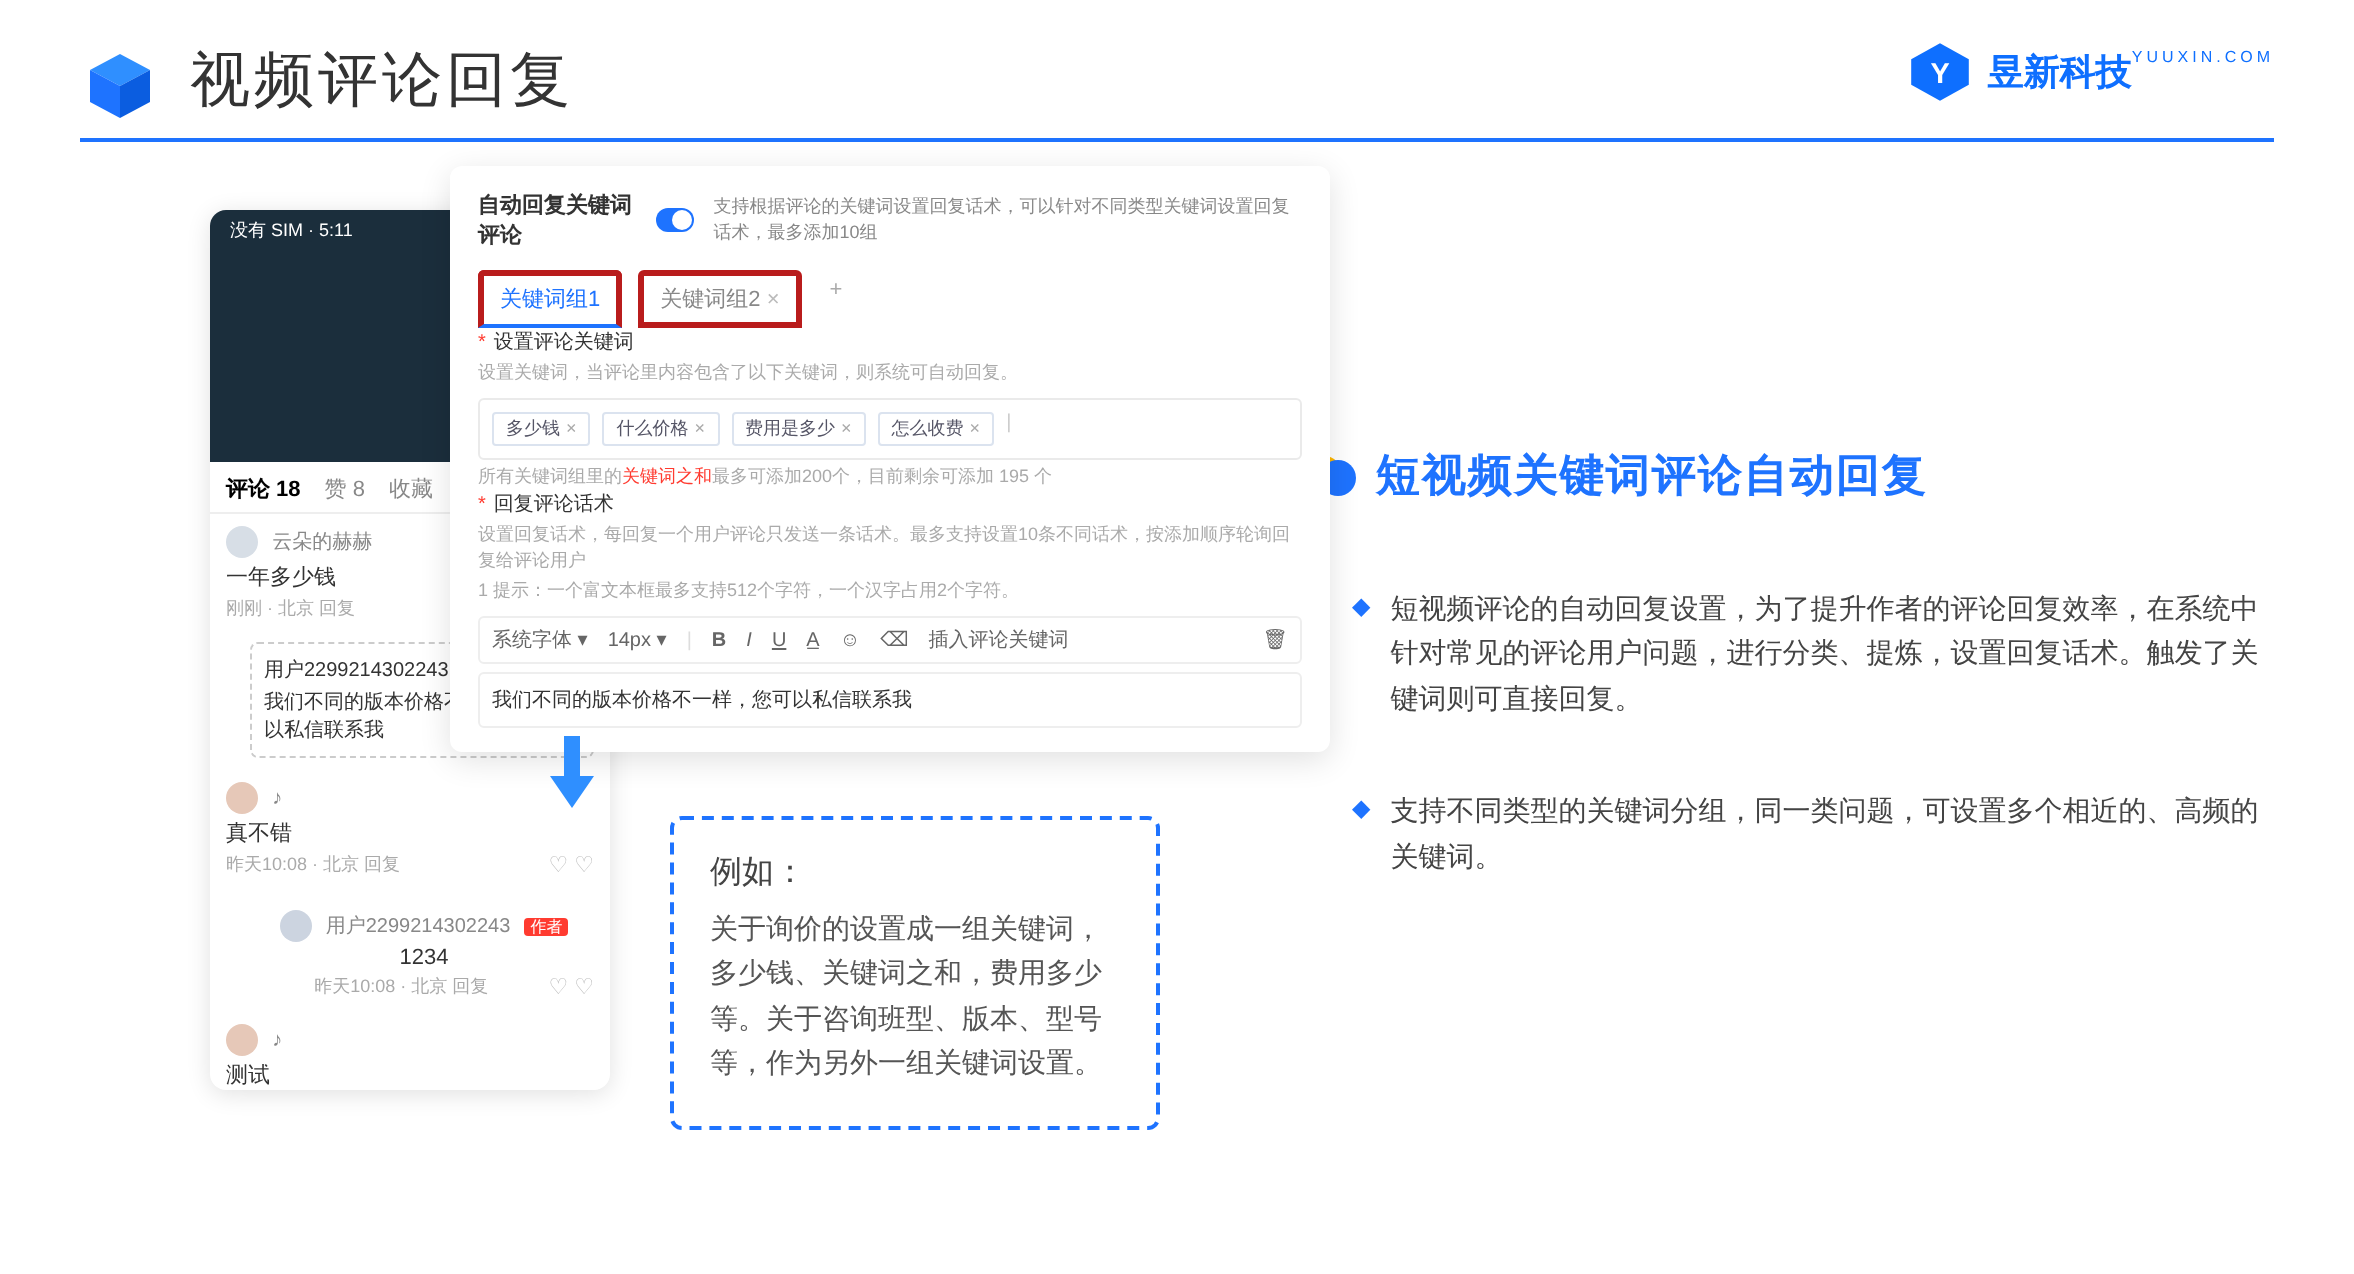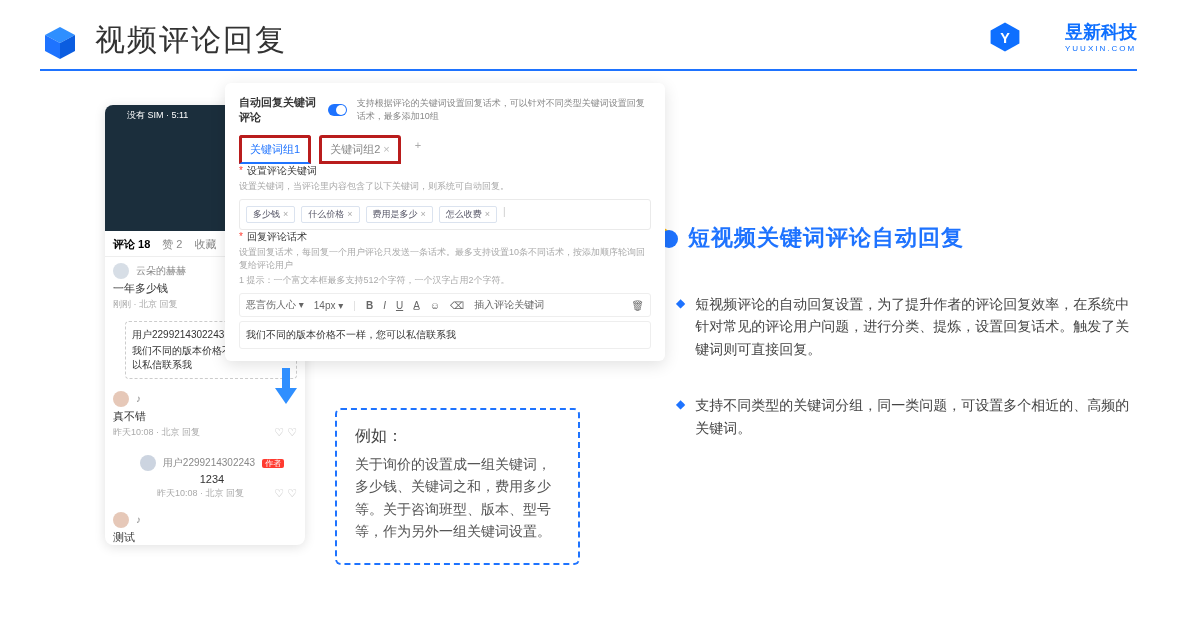--- a/index.html
+++ b/index.html
@@ -3,32 +3,32 @@
 <meta charset="utf-8">
 <style>
   * { margin: 0; padding: 0; box-sizing: border-box; }
   body { width: 1177px; height: 637px; font-family: "Microsoft YaHei", Arial, sans-serif; background: #fff; position: relative; overflow: hidden; }
   .header { display: flex; align-items: flex-start; justify-content: space-between; padding: 20px 40px 0 40px; }
   .header-left { display: flex; align-items: center; gap: 15px; }
   .header-icon { width: 40px; height: 40px; }
   .page-title { font-size: 30px; color: #333; font-weight: 500; letter-spacing: 2px; }
   .logo-group { display: flex; align-items: center; gap: 8px; }
   .logo-icon { width: 32px; height: 32px; }
-  .logo-text { display: flex; flex-direction: column; margin-left: 36px; }
+  .logo-text { display: flex; flex-direction: row; }
   .logo-main { color: #0e6fff; font-size: 18px; font-weight: bold; }
   .logo-sub { color: #0e6fff; font-size: 8px; letter-spacing: 2px; }
   .divider { height: 2px; background: #1e73ff; margin: 8px 40px 12px 40px; }
   .main { position: relative; padding: 0 40px; }
 
   
   .mock-area { position: absolute; left: 105px; top: 0px; }
 
   
   .phone { position: absolute; left: 0; top: 22px; width: 200px; background: #fff; border-radius: 8px; box-shadow: 0 2px 12px rgba(0,0,0,0.12); font-size: 11px; color:#333; }
-  .video-thumb { width:100%; height:126px; background:#1b2e3c; border-radius:8px 8px 0 0; position: relative; color:#fff; font-size:9px; padding: 4px 22px; }
+  .video-thumb { width:100%; height:126px; background:#1b2e3c; border-radius:8px 8px 0 0; position: relative; color:#fff; font-size:9px; padding: 4px 10px; }
   .phone-tabs { display:flex; gap:12px; padding:6px 8px 4px; font-size:11px; border-bottom:1px solid #eee; }
   .phone-tabs span.active { color:#000; font-weight:bold; }
   .phone-tabs span { color:#888; }
   .comment { padding:6px 8px; }
   .comment .avatar { width:16px; height:16px; border-radius:50%; background:#d7dee6; display:inline-block; vertical-align:middle; margin-right:4px; }
   .comment .uname { color:#888; font-size:10px; }
   .comment .body { font-size:11px; margin-top:2px; }
   .comment .meta { color:#aaa; font-size:9px; margin-top:2px; }
   .reply-box { margin:4px 8px 6px 20px; border:1px dashed #ccc; border-radius:4px; padding:6px; font-size:10px; }
   .reply-box .tag { background:#ff3b30; color:#fff; font-size:8px; padding:0 3px; border-radius:2px; margin-left:4px; }
@@ -125,21 +125,21 @@
   </div>
 
   <div class="mock-area">
 
     <div class="phone">
       <div class="video-thumb">
         <span>没有 SIM · 5:11</span>
       </div>
       <div class="phone-tabs">
         <span class="active">评论 18</span>
-        <span>赞 2</span>
+        <span>赞 8</span>
         <span>收藏</span>
       </div>
 
       <div class="comment">
         <span class="avatar"></span>
         <span class="uname">云朵的赫赫</span>
         <div class="body">一年多少钱</div>
         <div class="meta">刚刚 · 北京   回复</div>
       </div>
       <div class="reply-box">
@@ -193,27 +193,30 @@
 
       <div class="sec-label">设置评论关键词</div>
       <div class="hint">设置关键词，当评论里内容包含了以下关键词，则系统可自动回复。</div>
       <div class="chips">
         <span class="chip"><span>多少钱</span><span class="x">×</span></span>
         <span class="chip"><span>什么价格</span><span class="x">×</span></span>
         <span class="chip"><span>费用是多少</span><span class="x">×</span></span>
         <span class="chip"><span>怎么收费</span><span class="x">×</span></span>
         <span style="color:#ccc;">|</span>
       </div>
+      <div class="hint">
+        <span>所有关键词组里的</span><span class="note-red">关键词之和</span><span>最多可添加200个，目前剩余可添加 195 个</span>
+      </div>
 
       <div class="sec-label">回复评论话术</div>
       <div class="hint">设置回复话术，每回复一个用户评论只发送一条话术。最多支持设置10条不同话术，按添加顺序轮询回复给评论用户</div>
       <div class="hint">1 提示：一个富文本框最多支持512个字符，一个汉字占用2个字符。</div>
 
       <div class="toolbar">
-        <span><span>恶言伤人心</span> ▾</span>
+        <span><span>系统字体</span> ▾</span>
         <span><span>14px</span> ▾</span>
         <span style="color:#ddd;">|</span>
         <b>B</b>
         <i>I</i>
         <u>U</u>
         <span>A̲</span>
         <span>☺</span>
         <span>⌫</span>
         <span class="btn-like">插入评论关键词</span>
         <span class="grow"></span>

